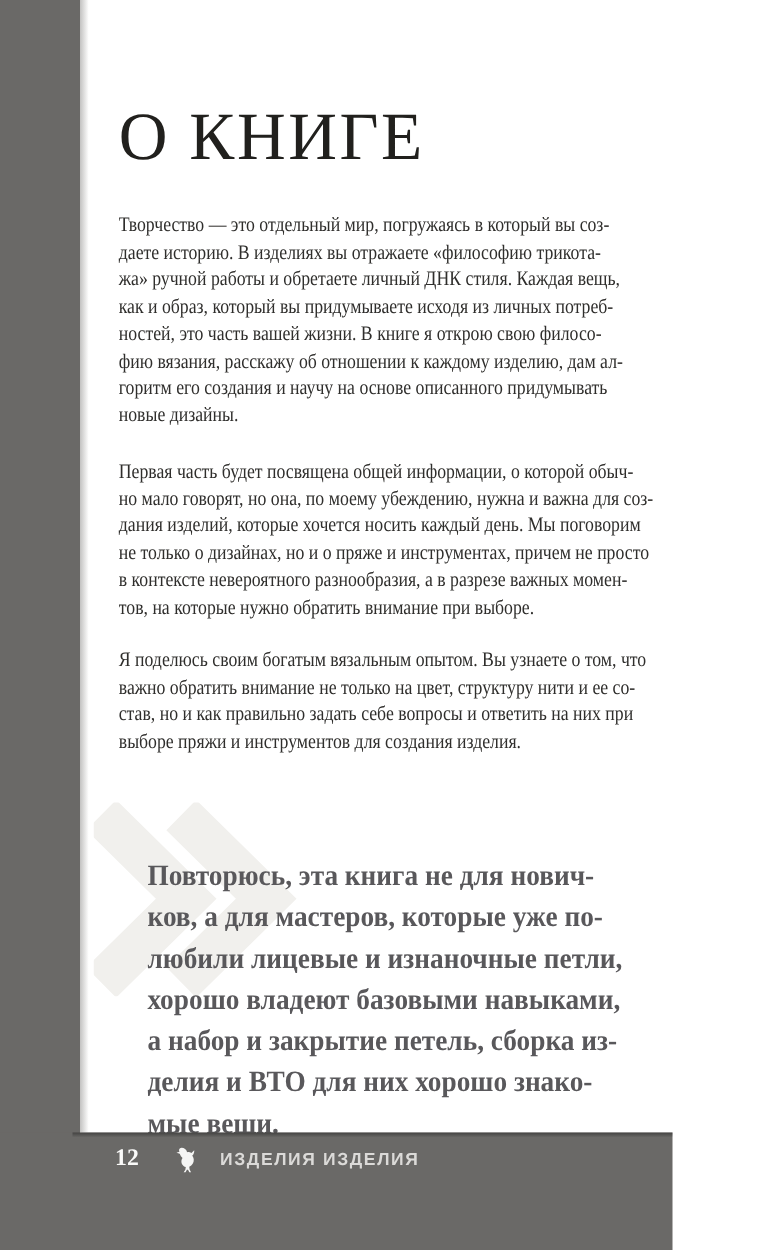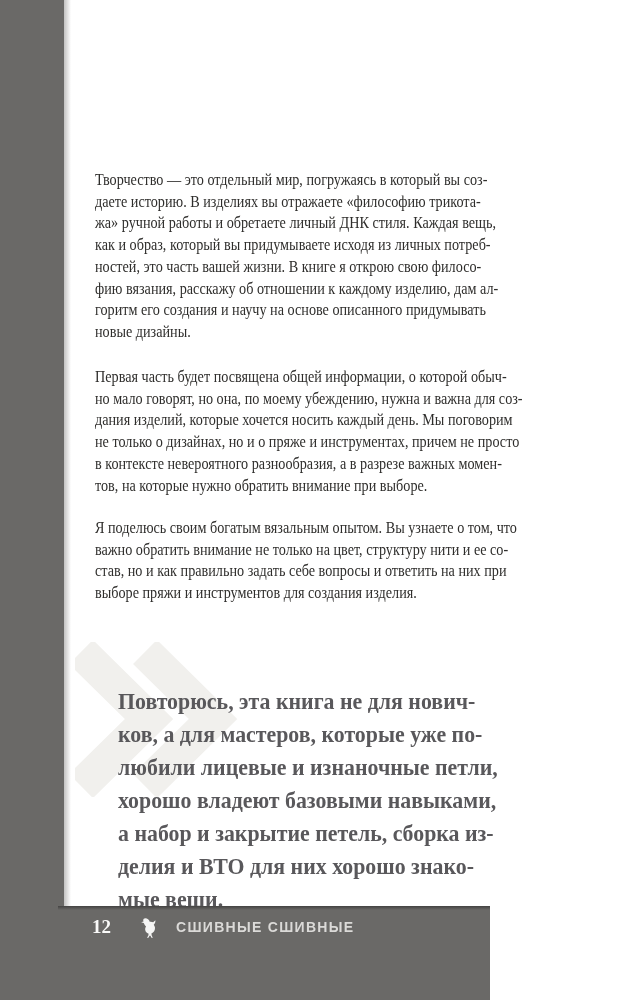--- a/index.html
+++ b/index.html
@@ -20,21 +20,21 @@
   }
   .page-left-shadow {
     position: absolute;
     left: 64px; top: 0;
     width: 7px; height: 906px;
     background: linear-gradient(90deg, rgba(55,53,50,0.30), rgba(55,53,50,0));
   }
   .footer-band {
     position: absolute;
     left: 0; top: 906px;
-    width: 490px; height: 94px;
+    width: 538px; height: 94px;
     background: #6a6967;
   }
   .footer-band::before {
     content: "";
     position: absolute;
     left: 58px; top: 0;
     right: 0; height: 4px;
     background: linear-gradient(rgba(20,20,20,0.45), rgba(20,20,20,0));
   }
   .title {
@@ -108,20 +108,21 @@
   }
 </style>
 </head>
 <body>
 
 <div class="stage">
 
   <div class="left-strip"></div>
   <div class="page-left-shadow"></div>
 
+  <h1 class="title">О КНИГЕ</h1>
 
   <p class="para" id="p1">Творчество — это отдельный мир, погружаясь в который вы соз-
 даете историю. В изделиях вы отражаете «философию трикота-
 жа» ручной работы и обретаете личный ДНК стиля. Каждая вещь,
 как и образ, который вы придумываете исходя из личных потреб-
 ностей, это часть вашей жизни. В книге я открою свою филосо-
 фию вязания, расскажу об отношении к каждому изделию, дам ал-
 горитм его создания и научу на основе описанного придумывать
 новые дизайны.</p>
   <p class="para" id="p2">Первая часть будет посвящена общей информации, о которой обыч-
@@ -147,16 +148,16 @@
 а набор и закрытие петель, сборка из-
 делия и ВТО для них хорошо знако-
 мые вещи.</p>
   </div>
 
   <div class="footer-band">
     <span class="pagenum">12</span>
     <svg class="hen" width="18" height="26" viewBox="0 0 20 26">
       <path fill="#f5f5f4" d="M7 2.2 C5.7 2.2 4.7 3.2 4.7 4.4 C4.7 4.9 4.85 5.35 5.1 5.7 L2.4 6.5 L5.3 7.4 C5.9 9 6.7 10.3 7.8 11.3 C6.2 13.5 6.6 16.6 8.7 18.3 C9.3 18.8 10 19.1 10.7 19.25 L10.3 21.6 L8.8 23.8 L10.5 23.8 L11.7 21.7 L12.7 21.7 L13.8 23.8 L15.4 23.8 L14.1 21.4 L13.8 19 C16.4 18 18 15.4 17.8 12.6 C17.7 11.4 17.2 10.2 16.4 9.3 C17.7 8 18.4 6.1 18.2 4.3 L15.7 6.7 C14.6 6 13.2 5.8 11.9 6.1 C11.3 3.8 9.3 2.2 7 2.2 Z"></path>
     </svg>
-    <span class="section-label">СШИВНЫЕ СШИВНЫЕ</span>
+    <span class="section-label">ИЗДЕЛИЯ ИЗДЕЛИЯ</span>
   </div>
 
 </div>
 
 </body></html>

